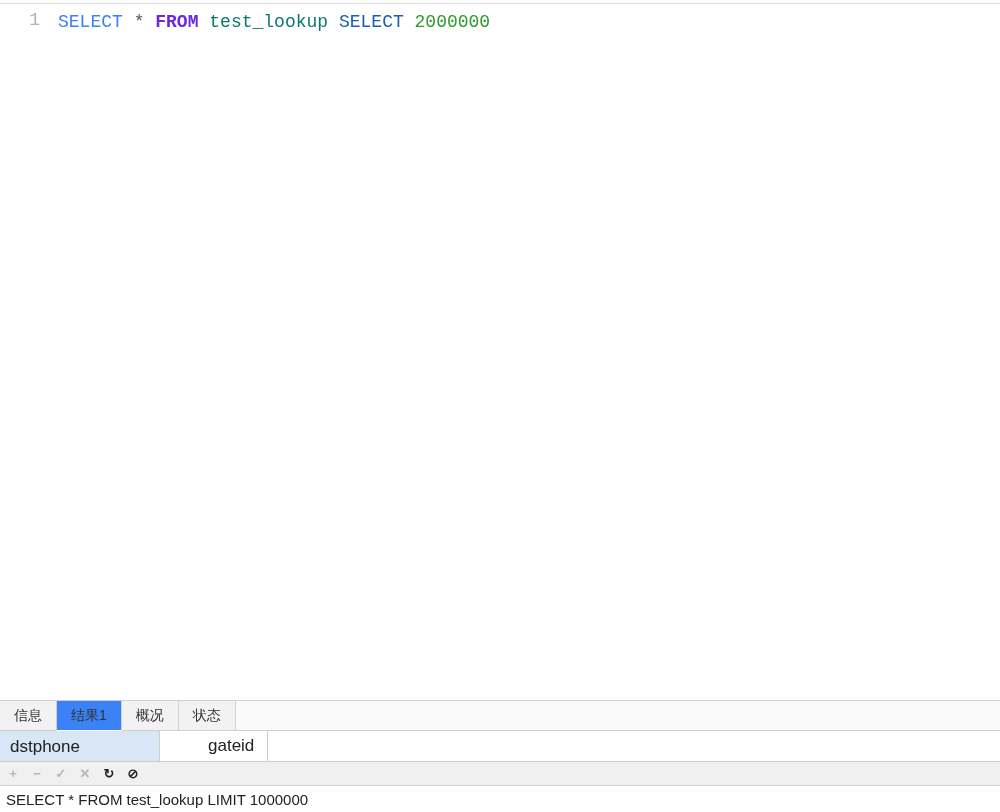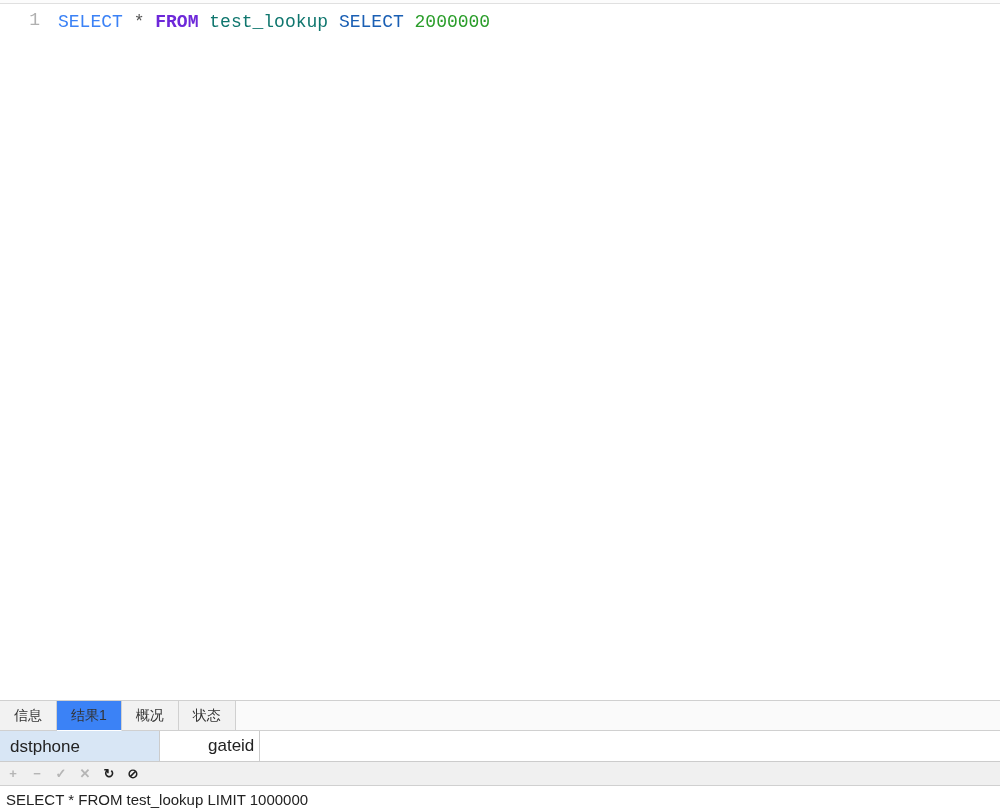--- a/index.html
+++ b/index.html
@@ -92,21 +92,21 @@
       align-items: center;
     }
     .col-header.selected {
       background: #d8e6f5;
     }
     .col-header:first-child {
       width: 160px;
       align-items: flex-end;
     }
     .col-header:nth-child(2) {
-      width: 100px;
+      width: 108px;
       padding-left: 48px;
     }
     .toolbar-row {
       height: 24px;
       background: #f0f0f0;
       border-bottom: 1px solid #d0d0d0;
       display: flex;
       align-items: center;
       padding: 0 6px;
       gap: 10px;

